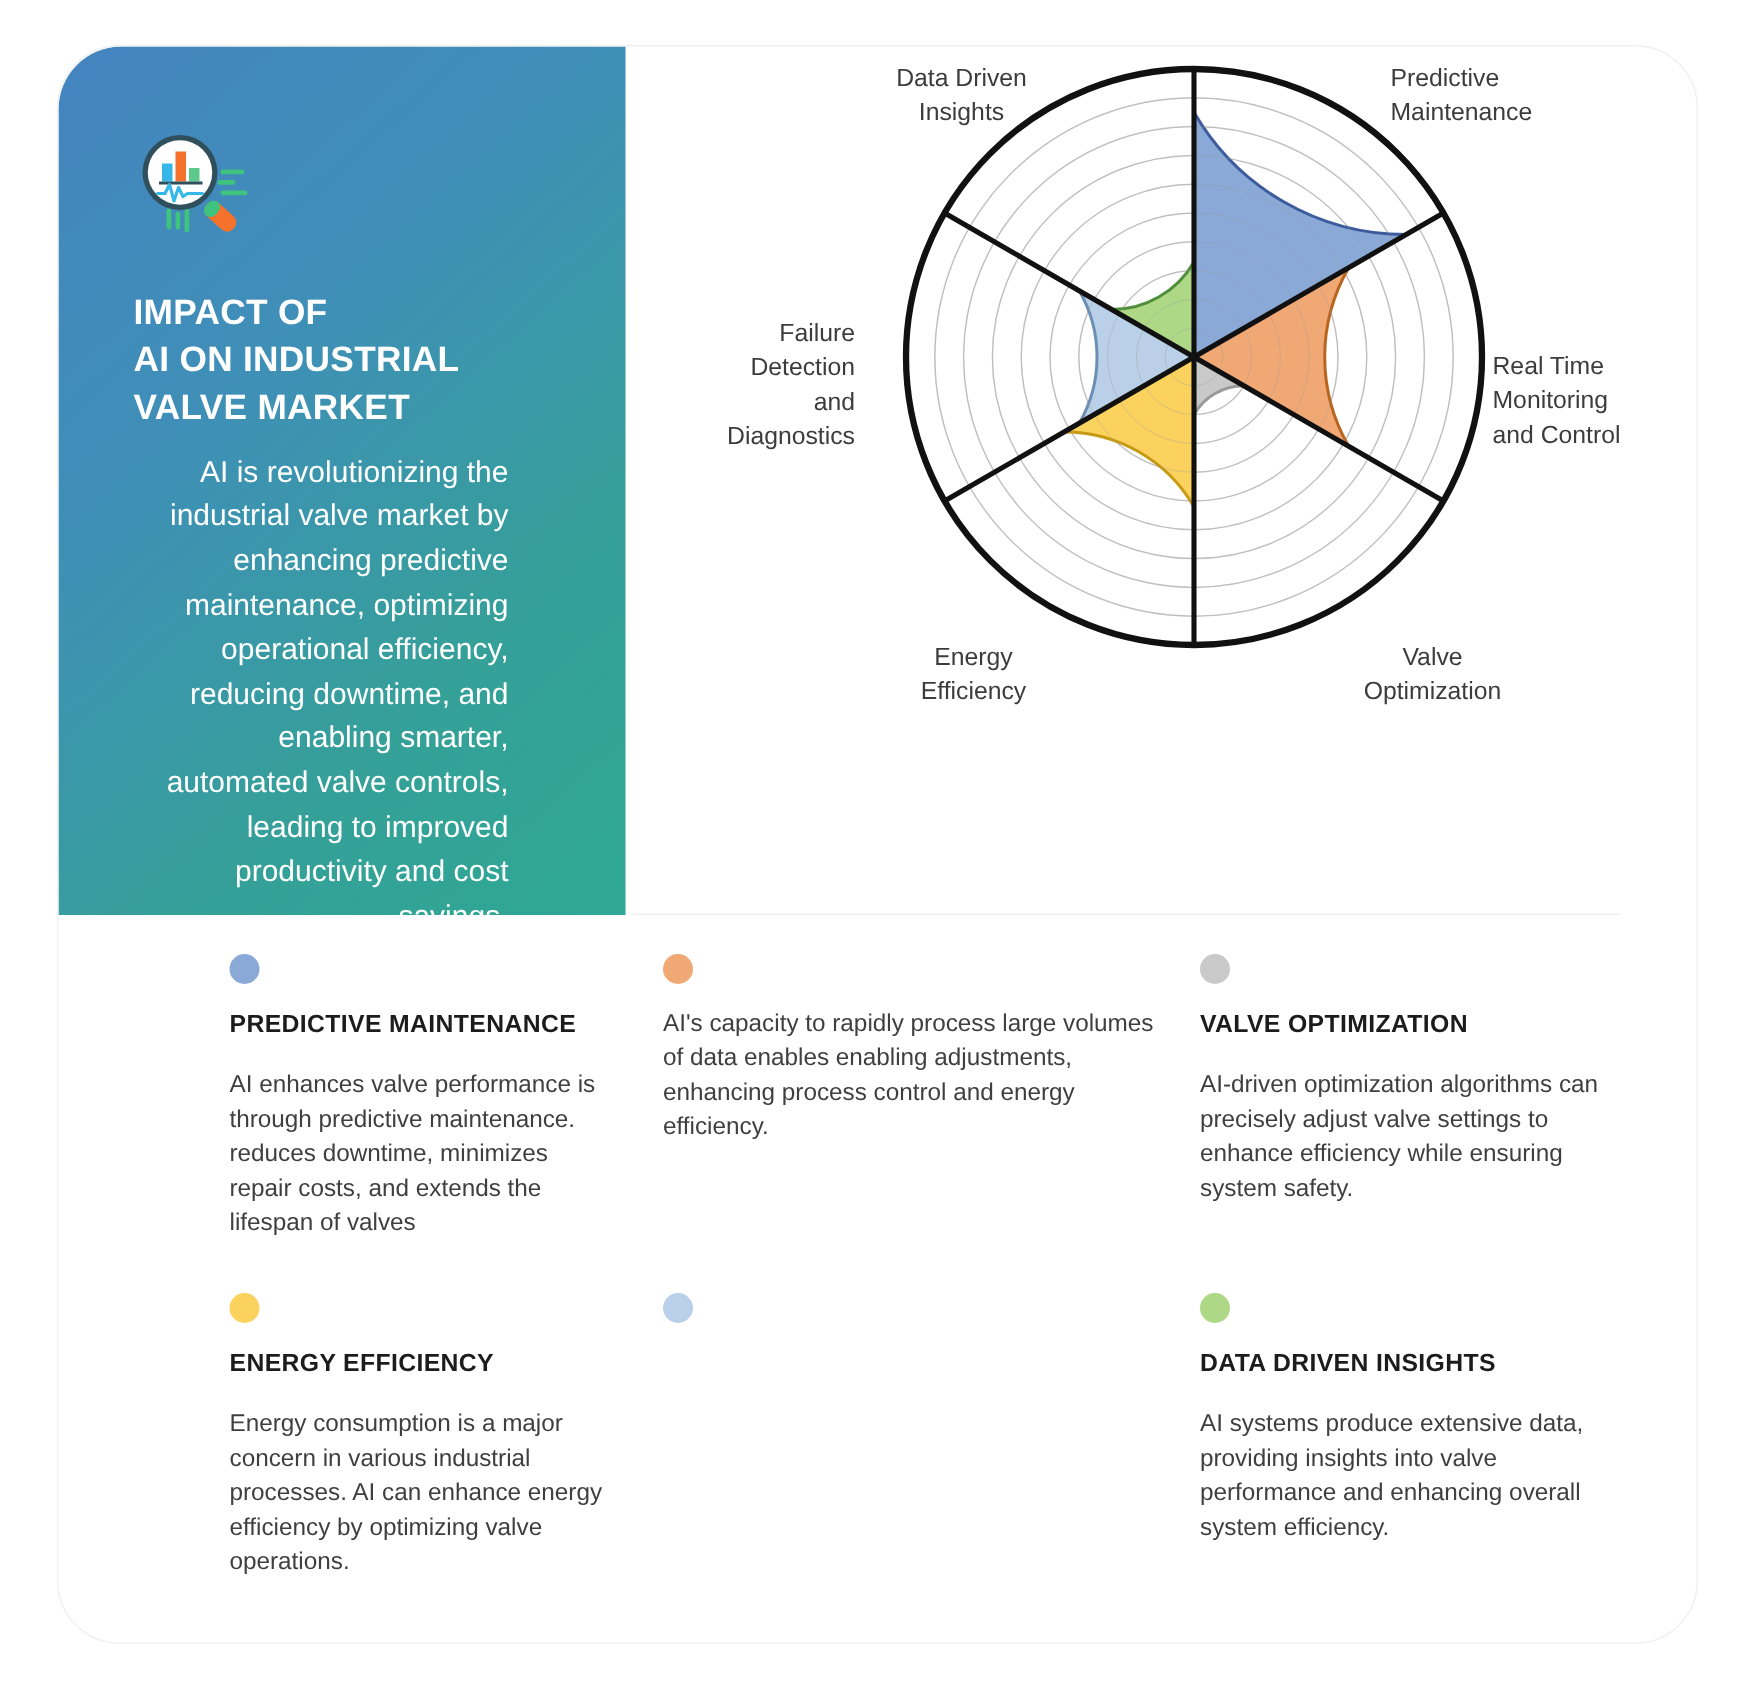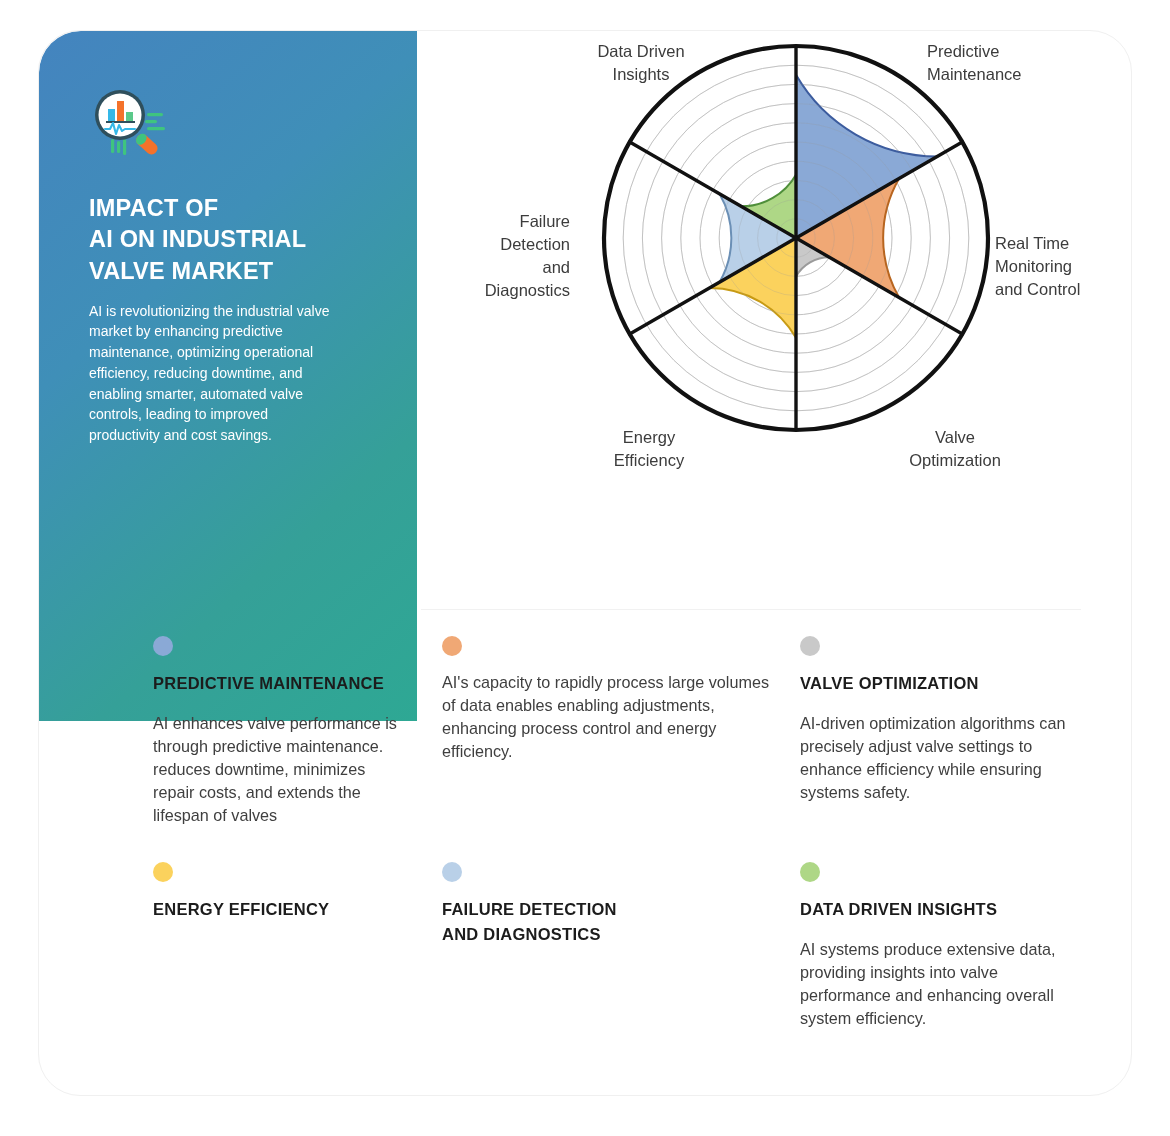--- a/index.html
+++ b/index.html
@@ -17,43 +17,44 @@
     background: #ffffff;
     border: 1px solid #f0f0f0;
     border-radius: 42px;
     overflow: hidden;
   }
 
   
   .hero {
     position: absolute;
     left: 0; top: 0;
-    width: 378px; height: 690px;
+    width: 378px; height: 579px;
     background: linear-gradient(138deg, #4484bf 0%, #3f8fb8 35%, #35a098 72%, #2ea894 100%);
     border-top-left-radius: 42px;
     padding: 56px 55px 0 50px;
   }
 
   .hero-icon { width: 78px; height: 72px; display: block; margin-bottom: 34px; }
 
   .hero-title {
     color: #ffffff;
     font-size: 23.5px;
     font-weight: bold;
     line-height: 1.33;
     letter-spacing: 0.2px;
     white-space: pre-line;
     margin-bottom: 14px;
   }
 
   .hero-body {
     color: #ffffff;
-    font-size: 14px;
+    font-size: 20px;
     line-height: 1.48;
     max-width: 250px;
+    text-align: right;
   }
 
   
   .chart-area {
     position: absolute;
     left: 378px; top: 0;
     width: 716px; height: 579px;
   }
   .chart-svg { position: absolute; left: 0; top: 0; }
 
@@ -207,32 +208,31 @@
     </div>
 
     <div class="legend-cell c2">
       <span class="dot" style="background:#f0a875"></span>
       <div class="legend-body">AI's capacity to rapidly process large volumes of data enables enabling adjustments, enhancing process control and energy efficiency.</div>
     </div>
 
     <div class="legend-cell c3">
       <span class="dot" style="background:#c9c9c9"></span>
       <div class="legend-title">VALVE OPTIMIZATION</div>
-      <div class="legend-body">AI-driven optimization algorithms can precisely adjust valve settings to enhance efficiency while ensuring systems safety.</div>
+      <div class="legend-body">AI-driven optimization algorithms can precisely adjust valve settings to enhance efficiency while ensuring system safety.</div>
     </div>
 
     <div class="legend-cell c1">
       <span class="dot" style="background:#fbd25d"></span>
       <div class="legend-title">ENERGY EFFICIENCY</div>
+      <div class="legend-body" style="margin-top:10px">Energy consumption is a major concern in various industrial processes. AI can enhance energy efficiency by optimizing valve operations.</div>
     </div>
 
     <div class="legend-cell c2">
       <span class="dot" style="background:#b9d0e8"></span>
-      <div class="legend-title">FAILURE DETECTION
-AND DIAGNOSTICS</div>
     </div>
 
     <div class="legend-cell c3">
       <span class="dot" style="background:#aed786"></span>
       <div class="legend-title">DATA DRIVEN INSIGHTS</div>
       <div class="legend-body" style="">AI systems produce extensive data, providing insights into valve performance and enhancing overall system efficiency.</div>
     </div>
 
   </div>
 </div>

